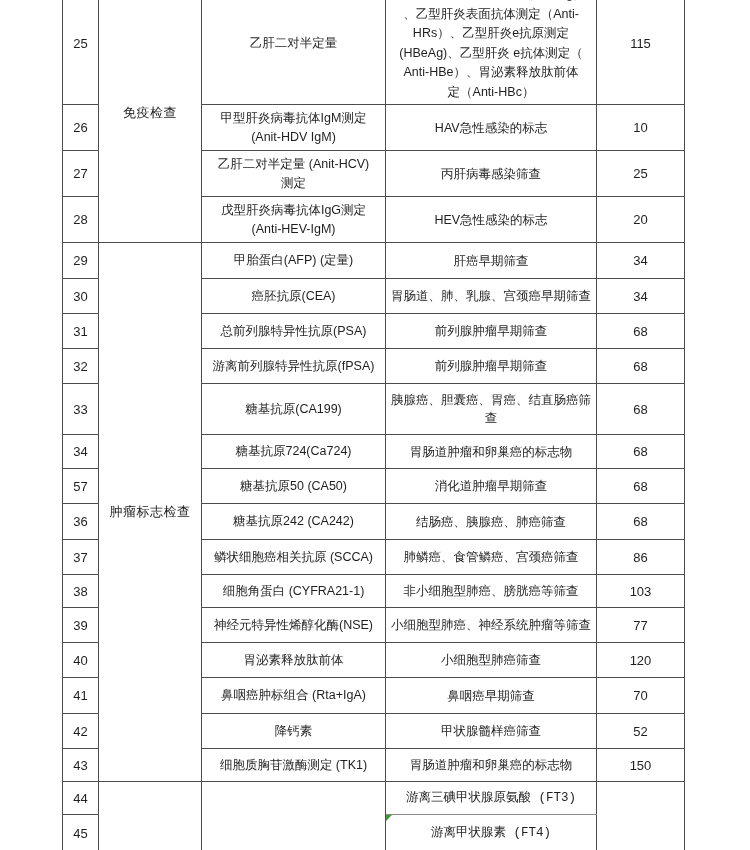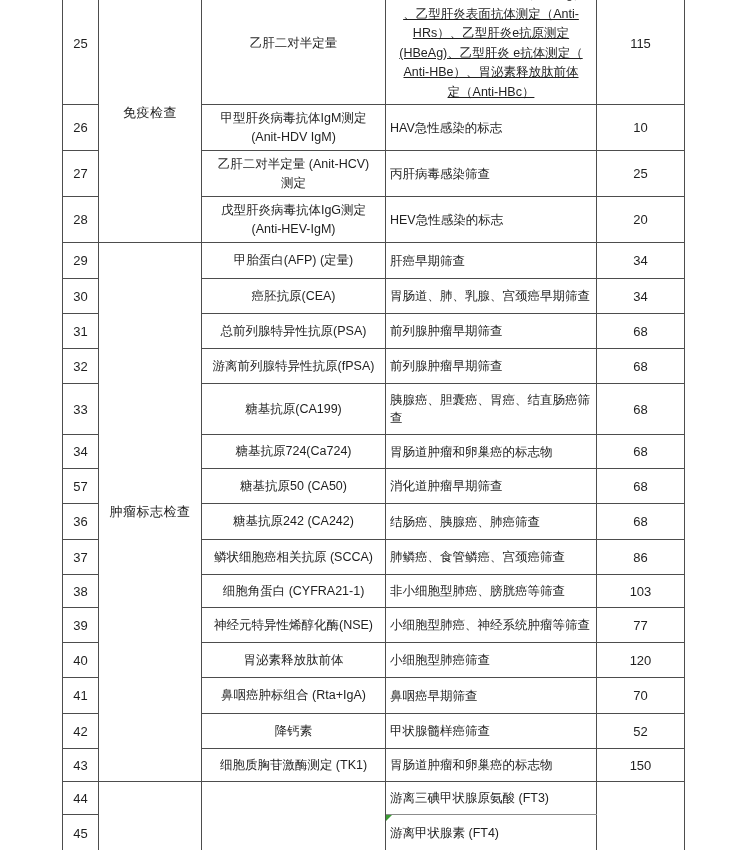--- a/index.html
+++ b/index.html
@@ -13,26 +13,26 @@
     position:absolute;left:62px;top:-18px;width:622px;
     border-collapse:collapse;table-layout:fixed;background:#fff;
   }
   td{
     border:1px solid #4d4d4d;background:#fff;vertical-align:middle;
     overflow:hidden;padding:0;
   }
   .c-no{text-align:center;font-size:13px;}
   .c-cat{text-align:center;font-size:13px;letter-spacing:.5px;}
   .c-name{text-align:center;font-size:12.5px;line-height:19px;padding:1px 2px;}
-  .c-desc{text-align:left;font-size:12.5px;line-height:18px;padding:7px 4px;}
+  .c-desc{text-align:center;font-size:12.5px;line-height:18px;padding:7px 4px;}
   .c-desc.center{text-align:center;padding:1px 2px;line-height:19.5px;}
   .c-price{text-align:center;font-size:13px;}
-  .desc-line{white-space:nowrap;text-decoration:underline;}
+  .desc-line{white-space:nowrap;}
   
-  .sub-rule{border-bottom:1px solid #8c8c8c;}
+  .sub-rule{border-bottom:1px solid #8c8c8c;font-family:Liberation Mono, monospace;}
   .rel{position:relative;margin-top:21px;}
   .err-tri{
     position:absolute;top:0;left:0;width:0;height:0;
     border-top:6px solid #3c9b35;border-right:6px solid transparent;
   }
 </style>
 </head>
 <body>
 
 <div class="viewport">

